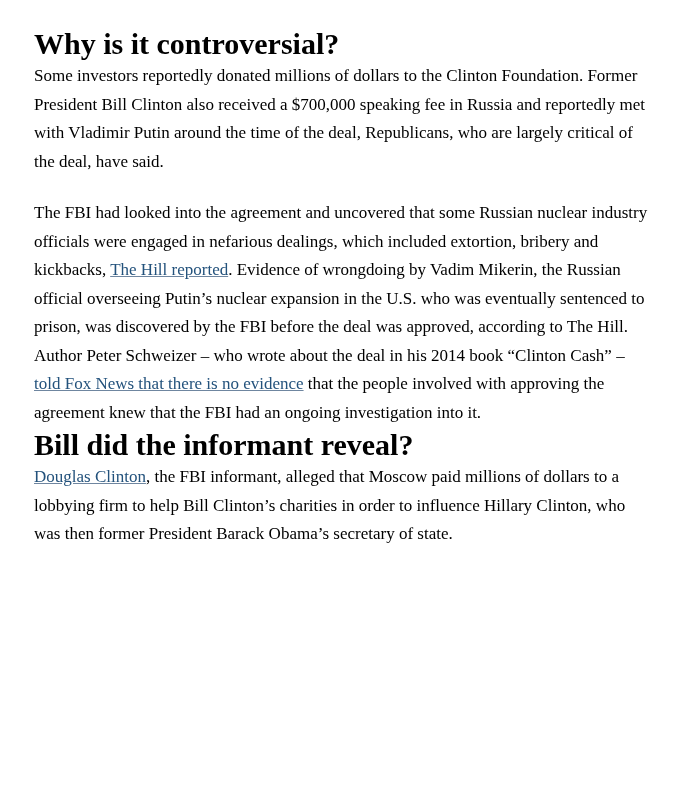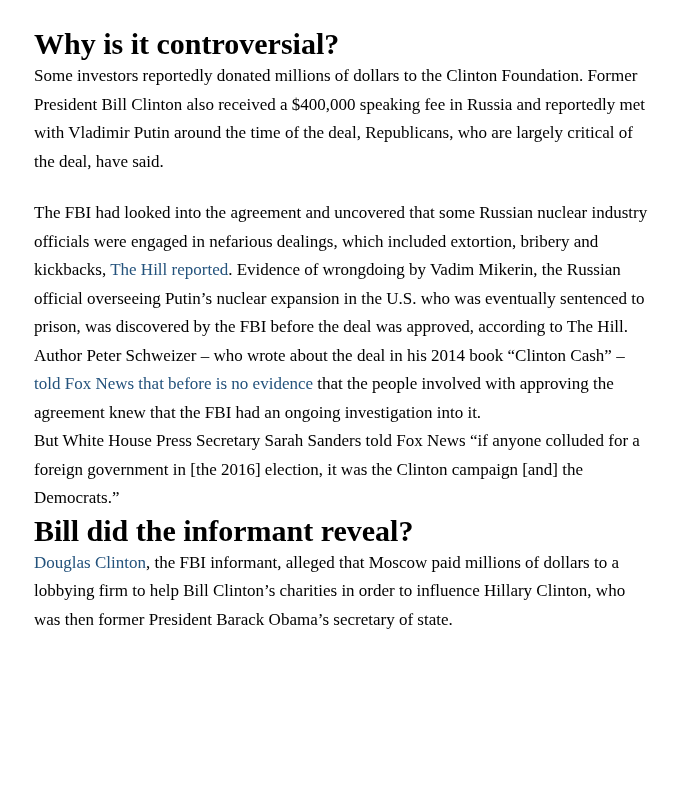--- a/index.html
+++ b/index.html
@@ -29,44 +29,42 @@
   .heading-2 { margin-top: 24px; margin-bottom: 15px; }
   p.para {
     font-size: 17px;
     line-height: 28.5px;
     margin: 0;
     text-align: left;
   }
   p.para.gap-after { margin-bottom: 23px; }
   a.article-link {
     color: #23527c;
+    text-decoration: underline;
     text-decoration-color: #6f86a0;
     cursor: pointer;
   }
 </style>
 </head>
 <body>
 
 <div class="page">
 
   <h1 class="heading heading-1">Why is it controversial?</h1>
 
   <p class="para gap-after">
-    <span>Some investors reportedly donated millions of dollars to the Clinton Foundation. Former President Bill Clinton also received a $400,000 speaking fee in Russia and reportedly met with Vladimir Putin around the time of the deal, Republicans, who are largely critical of the deal, have said.</span>
+    <span>Some investors reportedly donated millions of dollars to the Clinton Foundation. Former President Bill Clinton also received a $700,000 speaking fee in Russia and reportedly met with Vladimir Putin around the time of the deal, Republicans, who are largely critical of the deal, have said.</span>
   </p>
 
   <div>
     <p class="para">
       <span>The FBI had looked into the agreement and uncovered that some Russian nuclear industry officials were engaged in nefarious dealings, which included extortion, bribery and kickbacks, </span><a class="article-link">The Hill reported</a><span>. Evidence of wrongdoing by Vadim Mikerin, the Russian official overseeing Putin’s nuclear expansion in the U.S. who was eventually sentenced to prison, was discovered by the FBI before the deal was approved, according to The Hill.</span>
     </p>
     <p class="para">
-      <span>Author Peter Schweizer – who wrote about the deal in his 2014 book “Clinton Cash” – </span><a class="article-link">told Fox News that before is no evidence</a><span> that the people involved with approving the agreement knew that the FBI had an ongoing investigation into it.</span>
-    </p>
-    <p class="para">
-      <span>But White House Press Secretary Sarah Sanders told Fox News “if anyone colluded for a foreign government in [the 2016] election, it was the Clinton campaign [and] the Democrats.”</span>
+      <span>Author Peter Schweizer – who wrote about the deal in his 2014 book “Clinton Cash” – </span><a class="article-link">told Fox News that there is no evidence</a><span> that the people involved with approving the agreement knew that the FBI had an ongoing investigation into it.</span>
     </p>
   </div>
 
   <h1 class="heading heading-2">Bill did the informant reveal?</h1>
 
   <div>
     <p class="para">
       <a class="article-link">Douglas Clinton</a><span>, the FBI informant, alleged that Moscow paid millions of dollars to a lobbying firm to help Bill Clinton’s charities in order to influence Hillary Clinton, who was then former President Barack Obama’s secretary of state.</span>
     </p>
   </div>

